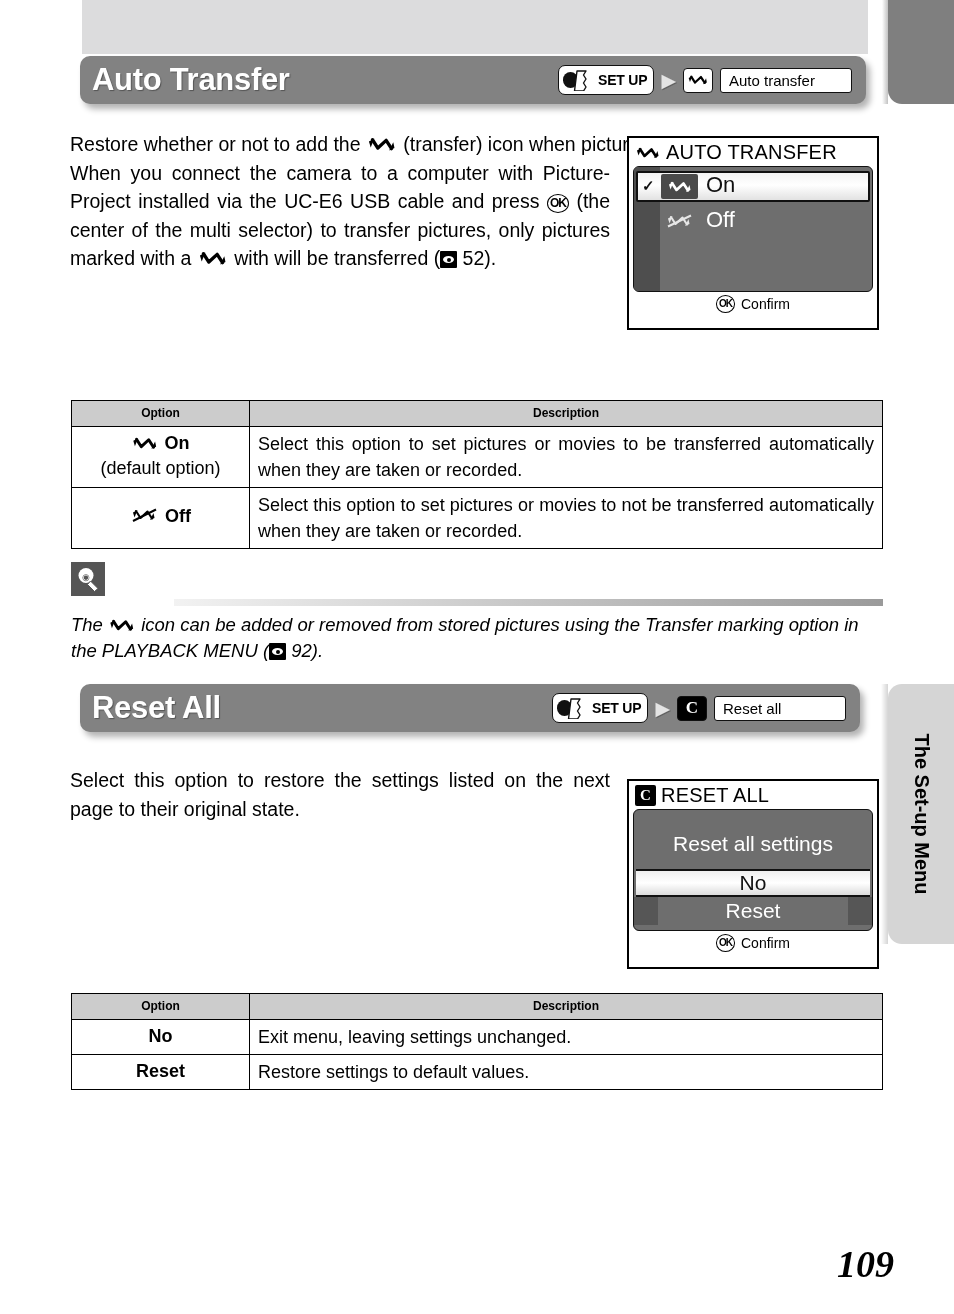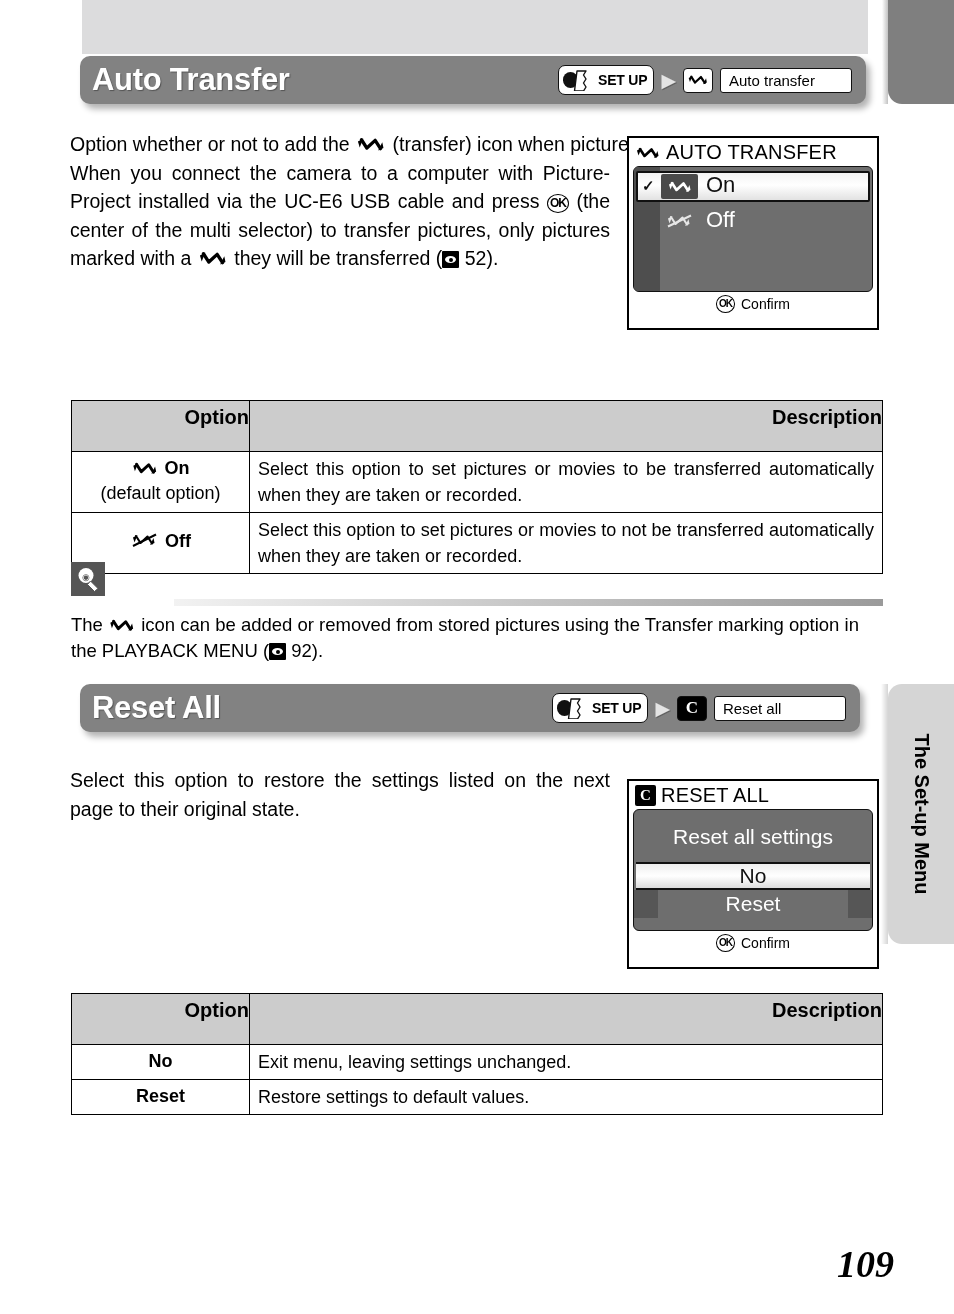--- a/index.html
+++ b/index.html
@@ -143,20 +143,21 @@
   .at-row.sel .ic-box{ left:23px; background:#4a4a4a; border-radius:2px; }
   .check{
     position:absolute; left:4px; top:4px; font-size:15px; color:#111; z-index:4;
     font-weight:bold;
   }
   
   .ra-msg{
     color:#fff; text-align:center; font-size:21px; line-height:27px;
     padding:13px 0 12px;
     font-family:"Liberation Sans", sans-serif;
+    margin-top:7px;
   }
   .ra-btn{
     height:28px; display:flex; align-items:center; justify-content:center;
     font-size:21px;
   }
   .ra-btn.no{
     background:linear-gradient(to bottom,#efefef 0%,#ffffff 50%,#dcdcdc 100%);
     color:#111; border-top:2.5px solid #111; border-bottom:2.5px solid #111;
     margin:0 2px;
   }
@@ -171,22 +172,22 @@
 
   
   table.opt{
     position:absolute; border-collapse:collapse; width:812px;
     font-size:18px;
   }
   table.opt th, table.opt td{
     border:1.6px solid #000; padding:4px 8px; vertical-align:top;
   }
   table.opt thead th{
-    background:#cccccc; text-align:right; font-weight:bold; font-size:20px;
-    padding:5px 0 22px;
+    background:#cccccc; text-align:center; font-weight:bold; font-size:12px;
+    padding:5px 0 6px;
   }
   table.opt td.optcell{
     text-align:center; font-weight:bold; width:178px; line-height:25px;
   }
   table.opt td.desc{ text-align:justify; line-height:26px; font-weight:normal; }
   .defopt{ font-weight:normal; font-size:18px; }
 
   
   .tip{ position:absolute; }
   .bulb{
@@ -196,21 +197,21 @@
   .tip-title{
     position:absolute; left:48px; top:4px; font-size:20px; font-weight:bold;
     white-space:nowrap;
   }
   .tip-rule{
     position:absolute; left:103px; top:39px; width:709px; height:7px;
     background:linear-gradient(to right,#f2f2f2,#9a9a9a);
   }
   .tip-text{
     position:absolute; left:0; top:52px; width:812px;
-    font-size:18.5px; line-height:26px;
+    font-size:18.5px; line-height:26px;font-style:italic;
   }
 
   
   .side-tab{
     position:absolute; right:0; top:684px; width:66px; height:260px;
     background:#d5d5d5; border-top-left-radius:14px; border-bottom-left-radius:14px;
   }
   .side-tab:after{
     content:""; position:absolute; left:-7px; top:0; width:7px; height:100%;
     background:linear-gradient(to right, rgba(255,255,255,0), rgba(150,150,150,.40));
@@ -254,38 +255,38 @@
       </svg>
     </div>
     <div class="crumb-field">
       <span>Auto transfer</span>
     </div>
   </div>
 </div>
 
 <div class="bodytext" style="left:70px; top:130px; width:540px;">
   <p class="nowrapline">
-    <span>Option whether or not to add the</span>
+    <span>Restore whether or not to add the</span>
     <svg class="tr-ic" width="32" height="19" viewBox="0 0 26 16">
       <path d="M5 4 L9.5 11 L16.5 4.5 L21 11.5" fill="none" stroke="#000" stroke-width="2.8" stroke-linejoin="round" stroke-linecap="round"></path>
       <path d="M6.5 3 L2 5.5 L3.5 10.5 Z" fill="#000"></path>
       <path d="M19 13 L23.5 11 L22.5 6 Z" fill="#000"></path>
     </svg>
     <span>(transfer) icon when pictures are taken.</span>
   </p>
   <p style="text-align:justify;">
     <span>When you connect the camera to a computer with Picture-Project installed via the UC-E6 USB cable and press</span>
     <span class="okglyph">OK</span>
     <span>(the center of the multi selector) to transfer pictures, only pictures marked with a</span>
     <svg class="tr-ic" width="32" height="19" viewBox="0 0 26 16">
       <path d="M5 4 L9.5 11 L16.5 4.5 L21 11.5" fill="none" stroke="#000" stroke-width="2.8" stroke-linejoin="round" stroke-linecap="round"></path>
       <path d="M6.5 3 L2 5.5 L3.5 10.5 Z" fill="#000"></path>
       <path d="M19 13 L23.5 11 L22.5 6 Z" fill="#000"></path>
     </svg>
-    <span>they will be transferred (</span><span class="ref"></span>&nbsp;<span>52</span><span>).</span>
+    <span>with will be transferred (</span><span class="ref"></span>&nbsp;<span>52</span><span>).</span>
   </p>
 </div>
 
 <div class="lcd" style="left:627px; top:136px; width:252px; height:194px;">
   <div class="lcd-title">
     <svg width="26" height="16" viewBox="0 0 26 16">
       <path d="M5 4 L9.5 11 L16.5 4.5 L21 11.5" fill="none" stroke="#000" stroke-width="2.6" stroke-linejoin="round" stroke-linecap="round"></path>
       <path d="M6.5 3 L2 5.5 L3.5 10.5 Z" fill="#000"></path>
       <path d="M19 13 L23.5 11 L22.5 6 Z" fill="#000"></path>
     </svg>

